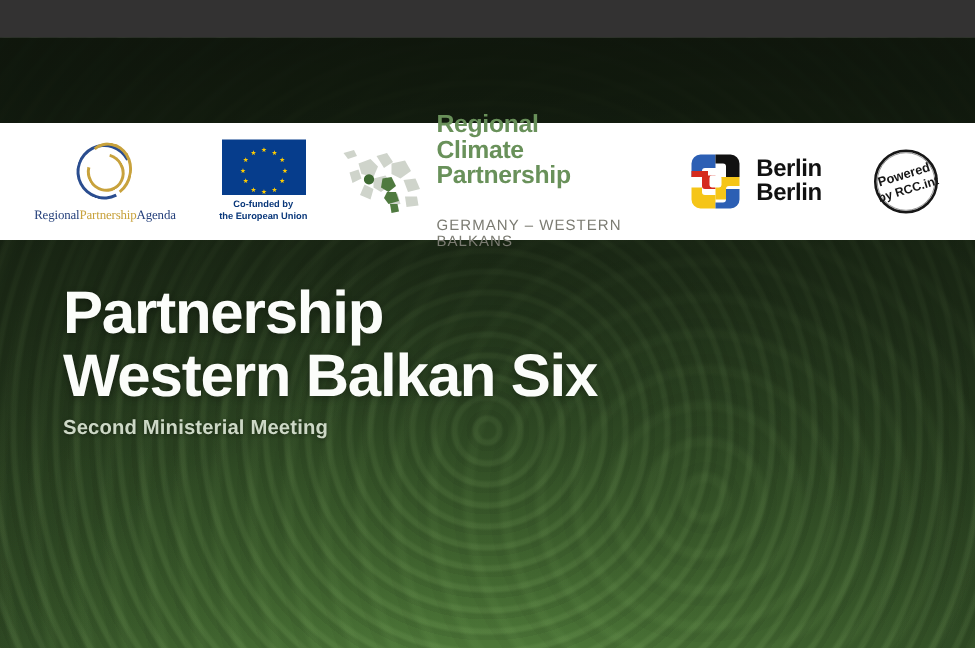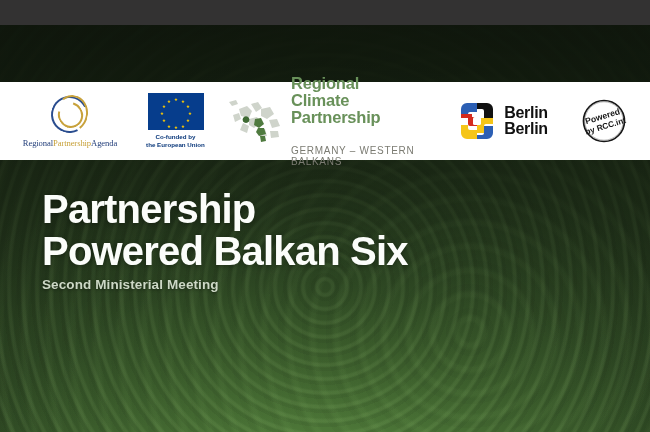--- a/index.html
+++ b/index.html
@@ -319,17 +319,17 @@
           <text x="24" y="22" font-size="8.6" text-anchor="middle">Powered</text>
           <text x="24" y="32" font-size="8.2" text-anchor="middle">by RCC.int</text>
         </g>
       </svg>
     </div>
 
   </div>
 
   <div class="headline">
     <div class="title-line">Partnership</div>
-    <div class="title-line">Powered Balkan Six</div>
+    <div class="title-line">Western Balkan Six</div>
     <div class="kicker">Second Ministerial Meeting</div>
   </div>
 
 </div>
 
 </body></html>

